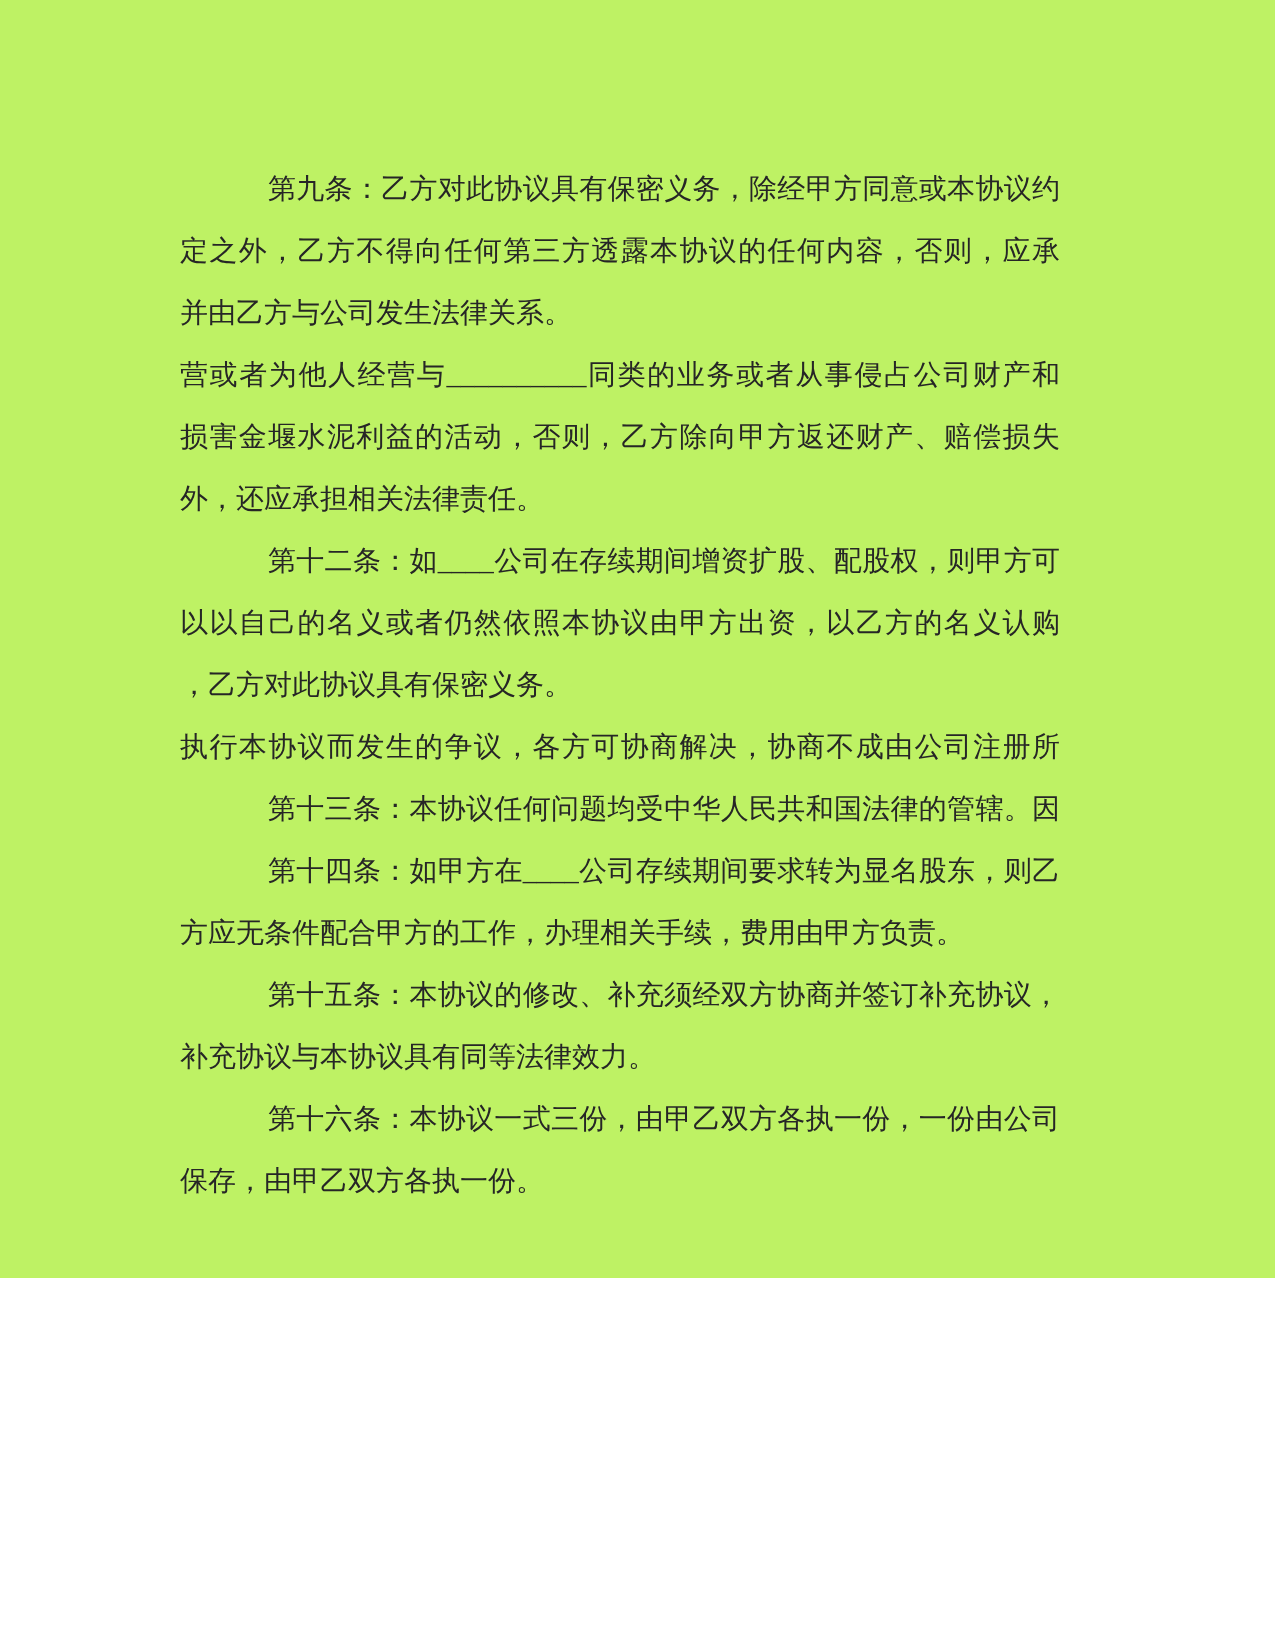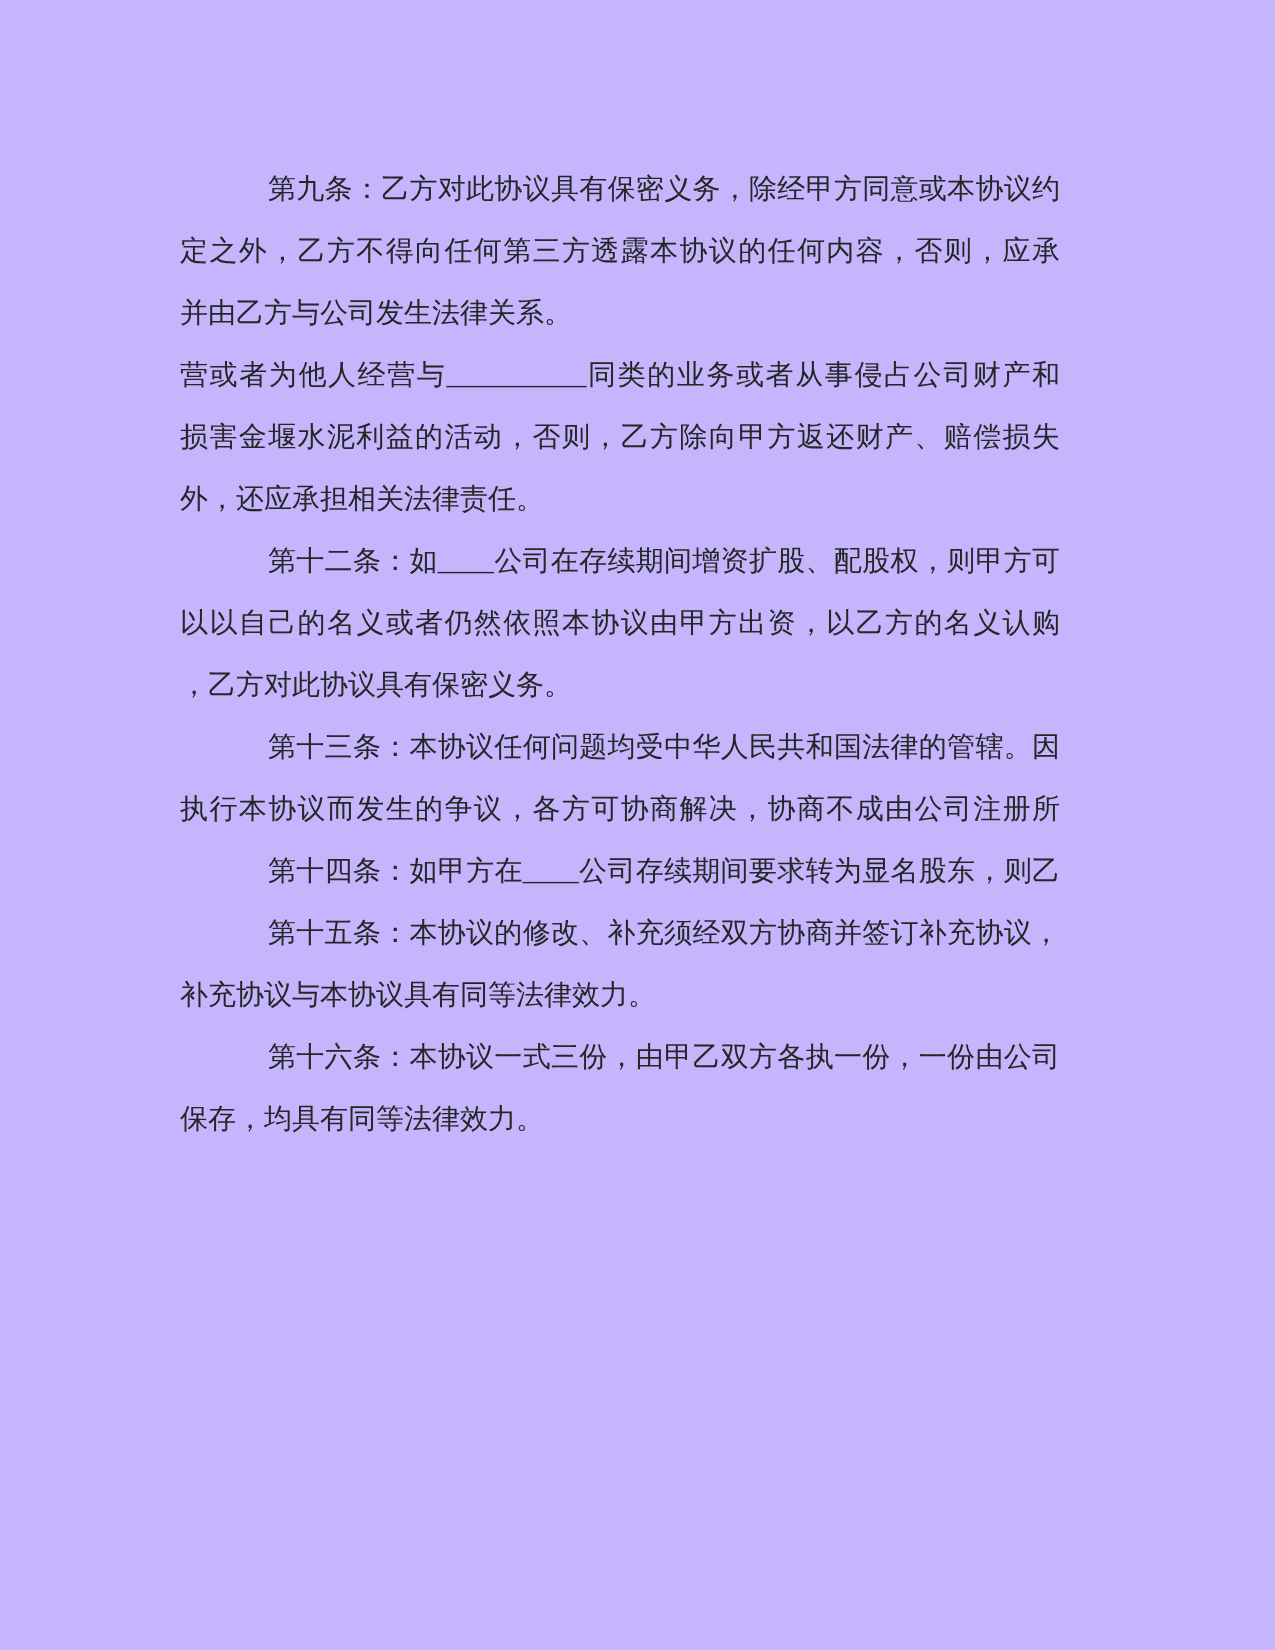--- a/index.html
+++ b/index.html
@@ -3,22 +3,22 @@
 <meta charset="utf-8">
 <style>
   html, body {
     margin: 0;
     padding: 0;
     background: #ffffff;
   }
   .page {
     position: relative;
     width: 1275px;
-    height: 1650px;
-    background: #c4b5fd;
+    height: 1278px;
+    background: #bef264;
     overflow: hidden;
   }
   .doc-body {
     position: absolute;
     left: 180px;
     top: 158px;
     width: 880px;
     font-family: "Liberation Serif", "DejaVu Serif", serif;
     font-weight: 400;
     font-size: 28px;
@@ -57,28 +57,29 @@
         <div class="line">营或者为他人经营与__________同类的业务或者从事侵占公司财产和</div>
         <div class="line">损害金堰水泥利益的活动，否则，乙方除向甲方返还财产、赔偿损失</div>
         <div class="line plast">外，还应承担相关法律责任。</div>
       </div>
       <div class="paragraph">
         <div class="line first">第十二条：如____公司在存续期间增资扩股、配股权，则甲方可</div>
         <div class="line">以以自己的名义或者仍然依照本协议由甲方出资，以乙方的名义认购</div>
         <div class="line plast">，乙方对此协议具有保密义务。</div>
       </div>
       <div class="paragraph">
+        <div class="line">执行本协议而发生的争议，各方可协商解决，协商不成由公司注册所</div>
         <div class="line first">第十三条：本协议任何问题均受中华人民共和国法律的管辖。因</div>
-        <div class="line">执行本协议而发生的争议，各方可协商解决，协商不成由公司注册所</div>
       </div>
       <div class="paragraph">
         <div class="line first">第十四条：如甲方在____公司存续期间要求转为显名股东，则乙</div>
+        <div class="line plast">方应无条件配合甲方的工作，办理相关手续，费用由甲方负责。</div>
       </div>
       <div class="paragraph">
         <div class="line first">第十五条：本协议的修改、补充须经双方协商并签订补充协议，</div>
         <div class="line plast">补充协议与本协议具有同等法律效力。</div>
       </div>
       <div class="paragraph">
         <div class="line first">第十六条：本协议一式三份，由甲乙双方各执一份，一份由公司</div>
-        <div class="line plast">保存，均具有同等法律效力。</div>
+        <div class="line plast">保存，由甲乙双方各执一份。</div>
       </div>
     </div>
 </div>
 
 </body></html>

